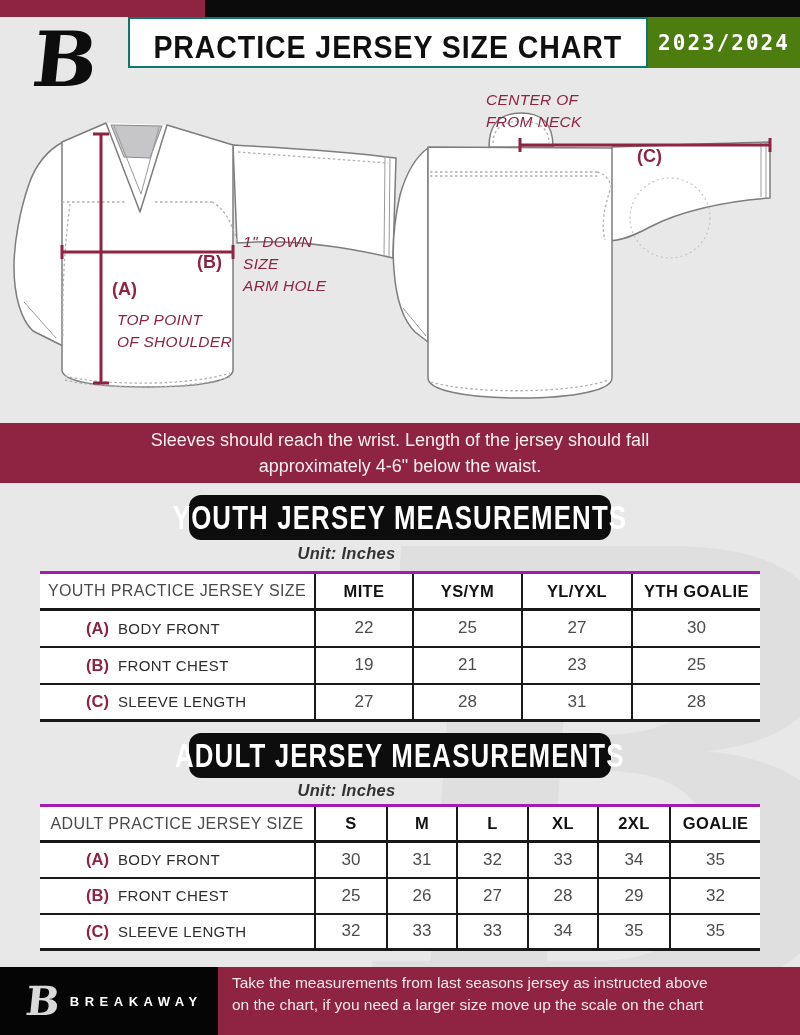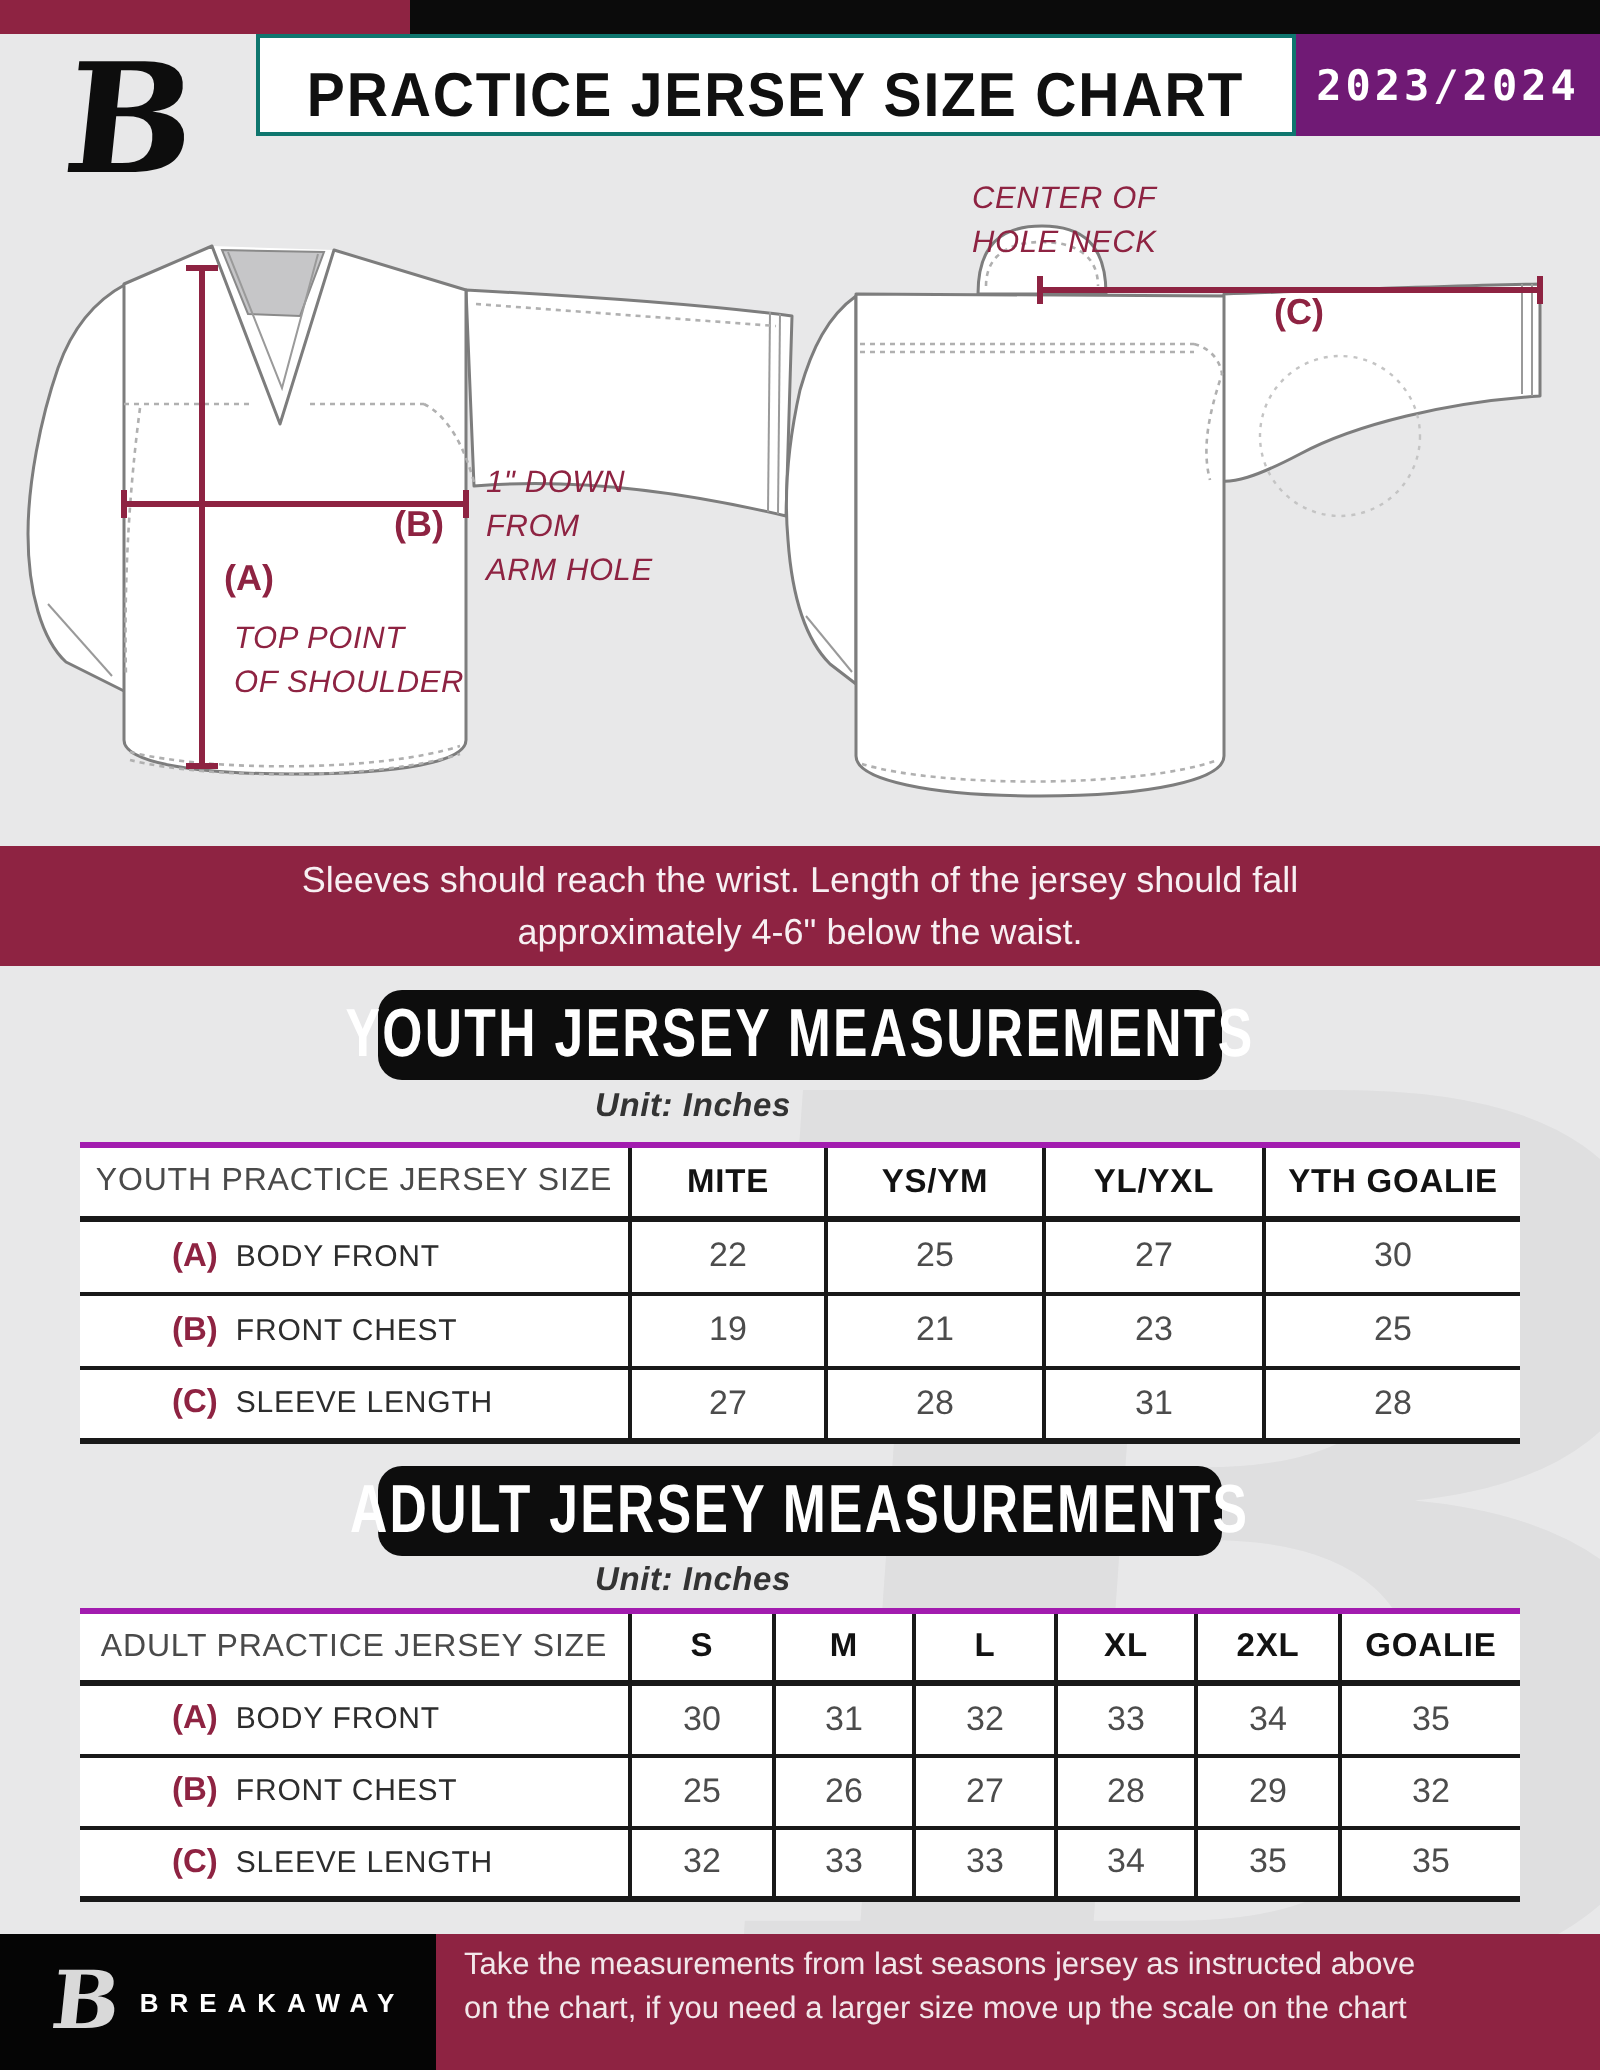--- a/index.html
+++ b/index.html
@@ -19,21 +19,21 @@
   .title-band{
     position:absolute;left:128px;top:17px;width:520px;height:51px;background:#ffffff;
     border:2px solid #0f766e;box-sizing:border-box;
     display:flex;align-items:flex-end;justify-content:center;
   }
   .title-band span{
     font-size:31px;font-weight:800;color:#101010;letter-spacing:1px;
     transform:scaleX(0.92);white-space:nowrap;
   }
   .season-box{
-    position:absolute;left:648px;top:17px;width:152px;height:51px;background:#701a75;
+    position:absolute;left:648px;top:17px;width:152px;height:51px;background:#4d7c0f;
     display:flex;align-items:center;justify-content:center;
   }
   .season-box span{
     font-family:"DejaVu Sans Mono", monospace;font-size:21px;font-weight:bold;
     color:#ffffff;letter-spacing:2px;white-space:nowrap;
   }
   
   .diagram-svg{position:absolute;left:0;top:90px;z-index:1;}
   .meas-label{
     position:absolute;z-index:2;color:#8E2342;font-weight:bold;font-size:18px;
@@ -165,26 +165,26 @@
   </svg>
 
   <div class="meas-label" style="left:112px;top:279px;">(A)</div>
   <div class="meas-desc" style="left:117px;top:309px;">
     <div>TOP POINT</div>
     <div>OF SHOULDER</div>
   </div>
   <div class="meas-label" style="left:197px;top:252px;">(B)</div>
   <div class="meas-desc" style="left:243px;top:231px;">
     <div>1" DOWN</div>
-    <div>FROM</div>
+    <div>SIZE</div>
     <div>ARM HOLE</div>
   </div>
   <div class="meas-desc" style="left:486px;top:89px;">
     <div>CENTER OF</div>
-    <div>HOLE NECK</div>
+    <div>FROM NECK</div>
   </div>
   <div class="meas-label" style="left:637px;top:146px;">(C)</div>
 
   <div class="banner">
     <div>Sleeves should reach the wrist. Length of the jersey should fall</div>
     <div>approximately 4-6" below the waist.</div>
   </div>
 
   <div class="watermark">B</div>
 

